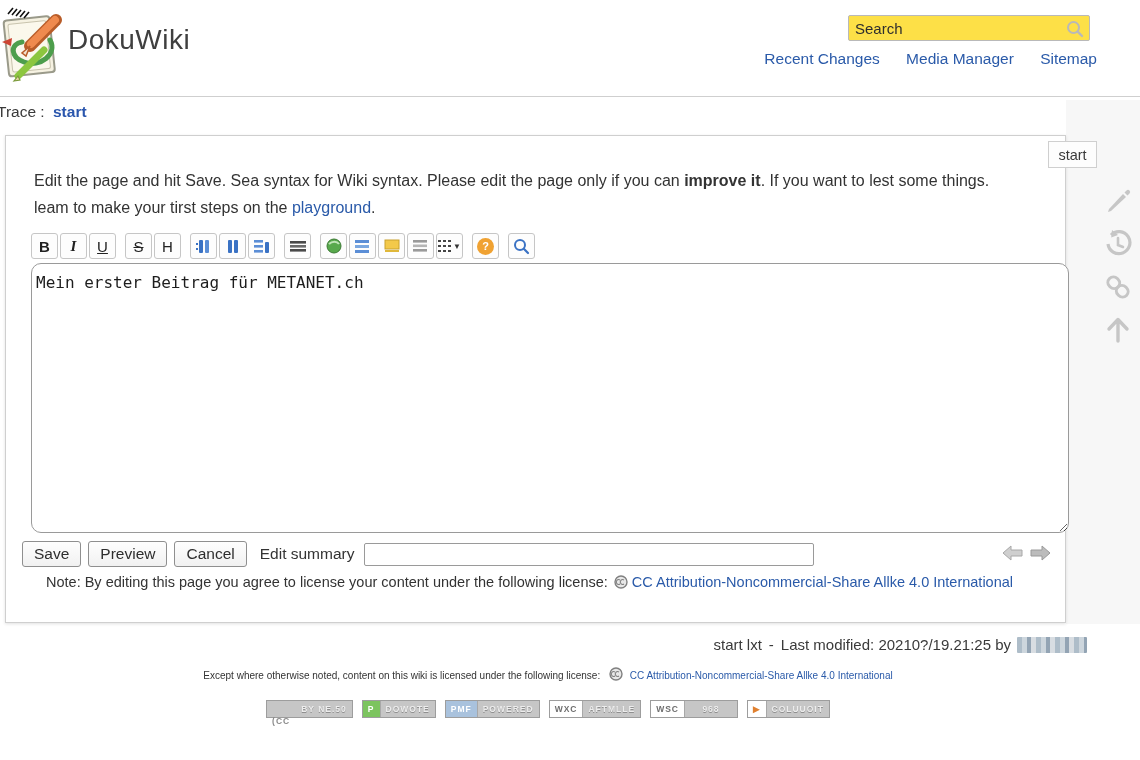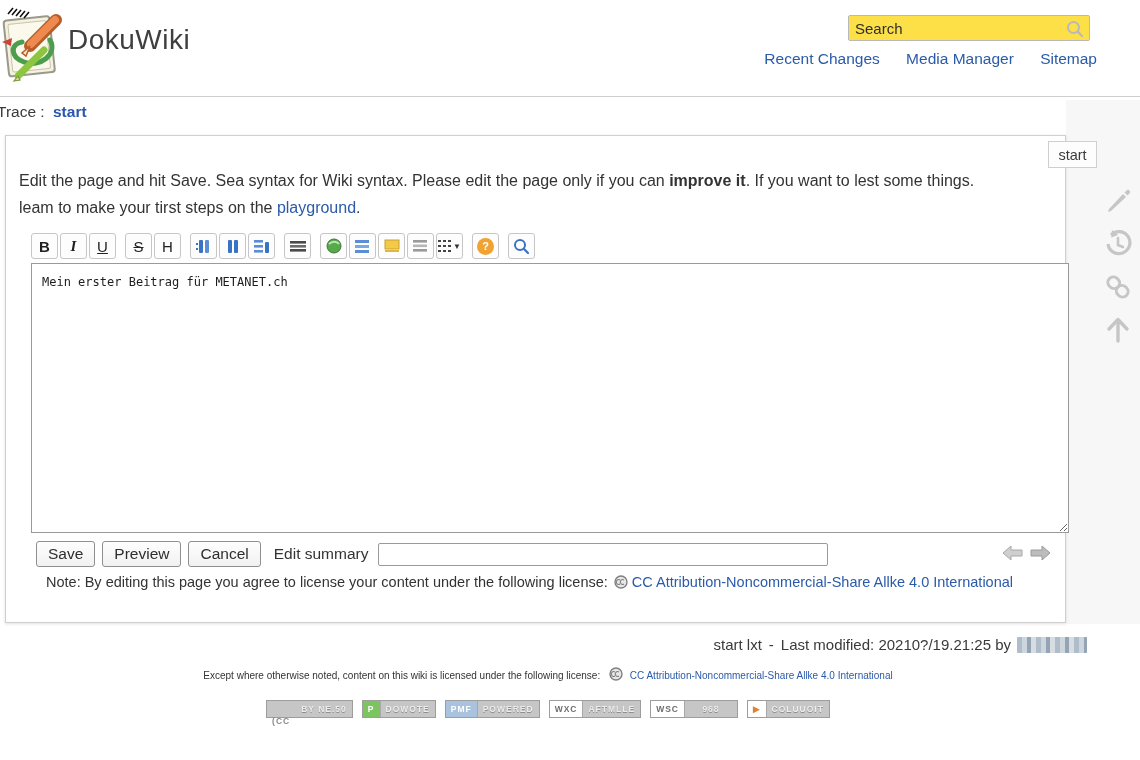--- a/index.html
+++ b/index.html
@@ -21,45 +21,45 @@
   .header-rule { position:absolute; left:0; top:96px; width:1140px; height:1px; background:#cfcfcf; }
   .trace { position:absolute; left:-3px; top:103px; font-size:15.5px; color:#3a3a3a; }
   .trace a { color:#2a56ad; font-weight:bold; margin-left:4px; }
 
   
   .content-box { position:absolute; left:5px; top:135px; width:1061px; height:488px;
                  background:#fff; border:1px solid #cfcfcf; box-shadow:0 1px 3px rgba(0,0,0,.12); }
   .page-tab { position:absolute; left:1048px; top:141px; width:49px; height:27px; background:#fdfdfd;
               border:1px solid #cfcfcf; z-index:3; font-size:14.5px; color:#3a3a3a;
               display:flex; align-items:center; justify-content:center; }
-  .intro { position:absolute; left:13px; top:31px; width:990px; font-size:16px; line-height:27px; color:#333; }
+  .intro { position:absolute; left:28px; top:31px; width:990px; font-size:16px; line-height:27px; color:#333; }
   .intro a { color:#2a5aa9; }
 
   
   .toolbar { position:absolute; left:25px; top:97px; display:flex; align-items:center; }
   .tb-group { display:flex; margin-right:7px; }
   .tb { width:27px; height:26px; border:1px solid #c6c6c6; border-radius:3px; background:#fdfdfd;
         display:flex; align-items:center; justify-content:center; margin-right:2px;
         font-size:15px; color:#222; cursor:pointer; }
   .g-bold { font-weight:bold; }
   .g-italic { font-style:italic; font-family:"Liberation Serif", serif; font-weight:bold; }
   .g-under { text-decoration:underline; }
   .g-strike { text-decoration:line-through; }
   .caret { font-size:8px; color:#333; margin-left:1px; }
   .help-dot { width:17px; height:17px; border-radius:50%; background:#f0a232; color:#fff;
               font-size:11px; font-weight:bold; display:flex; align-items:center; justify-content:center; }
 
   
   .wiki-text { position:absolute; left:25px; top:127px; width:1038px; height:270px;
-               border:1px solid #9a9a9a; border-radius:0; resize:both;
-               font-family:"DejaVu Sans Mono", monospace; font-size:12px; color:#1d1d1d;
-               padding:8px 10px; line-height:21px; outline:none; }
-
-  
-  .action-row { position:absolute; left:30px; top:405px; display:flex; align-items:center;justify-content:center; }
+               border:1px solid #9a9a9a; border-radius:10px; resize:both;
+               font-family:"DejaVu Sans Mono", monospace; font-size:16px; color:#1d1d1d;
+               padding:8px 4px; line-height:21px; outline:none; }
+
+  
+  .action-row { position:absolute; left:16px; top:405px; display:flex; align-items:center;justify-content:center; }
   .btn { border:1px solid #8f8f8f; border-radius:3px; background:linear-gradient(#fefefe,#f1f1f1);
          font-family:"Liberation Sans", sans-serif; font-size:15.5px; color:#2e2e2e;
          padding:3px 11px; margin-right:7px; cursor:pointer; }
   .summary-label { font-size:15.5px; color:#333; margin:0 10px 0 6px; }
   .summary-input { width:450px; height:23px; border:1px solid #9a9a9a; border-radius:2px;
                    font-family:"Liberation Sans", sans-serif; font-size:14px; padding:0 6px; outline:none; }
   .nav-arrows { position:absolute; right:14px; top:409px; display:flex; gap:5px; }
 
   .license-note { position:absolute; left:25px; top:438px; font-size:14.5px; color:#333;
                   display:flex; align-items:center;margin-left:15px; }

